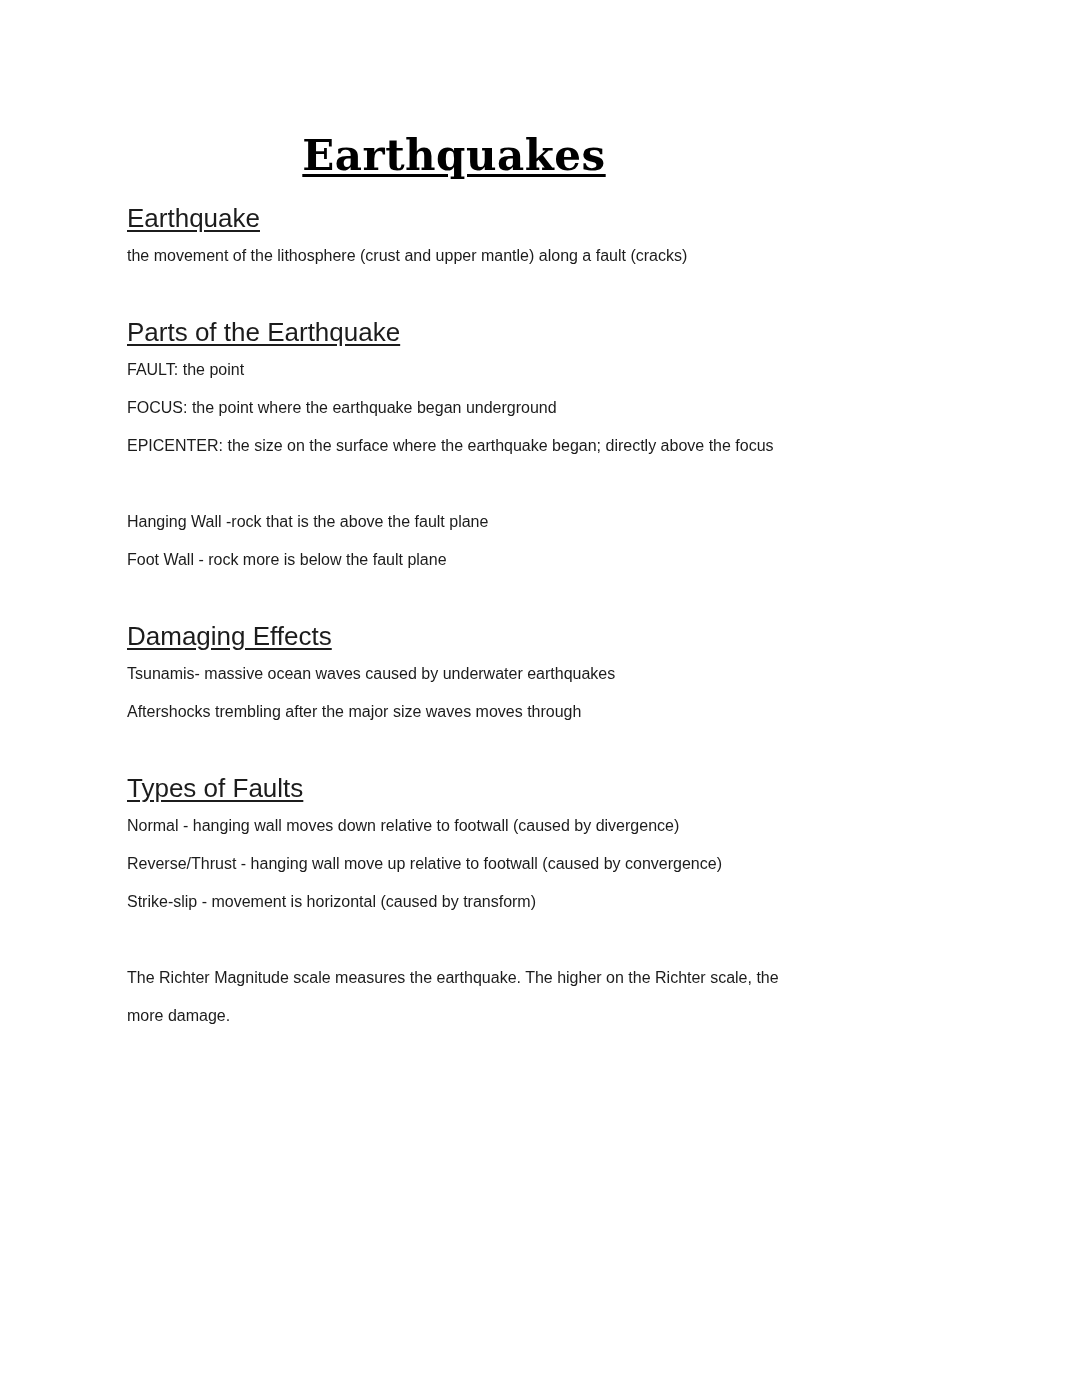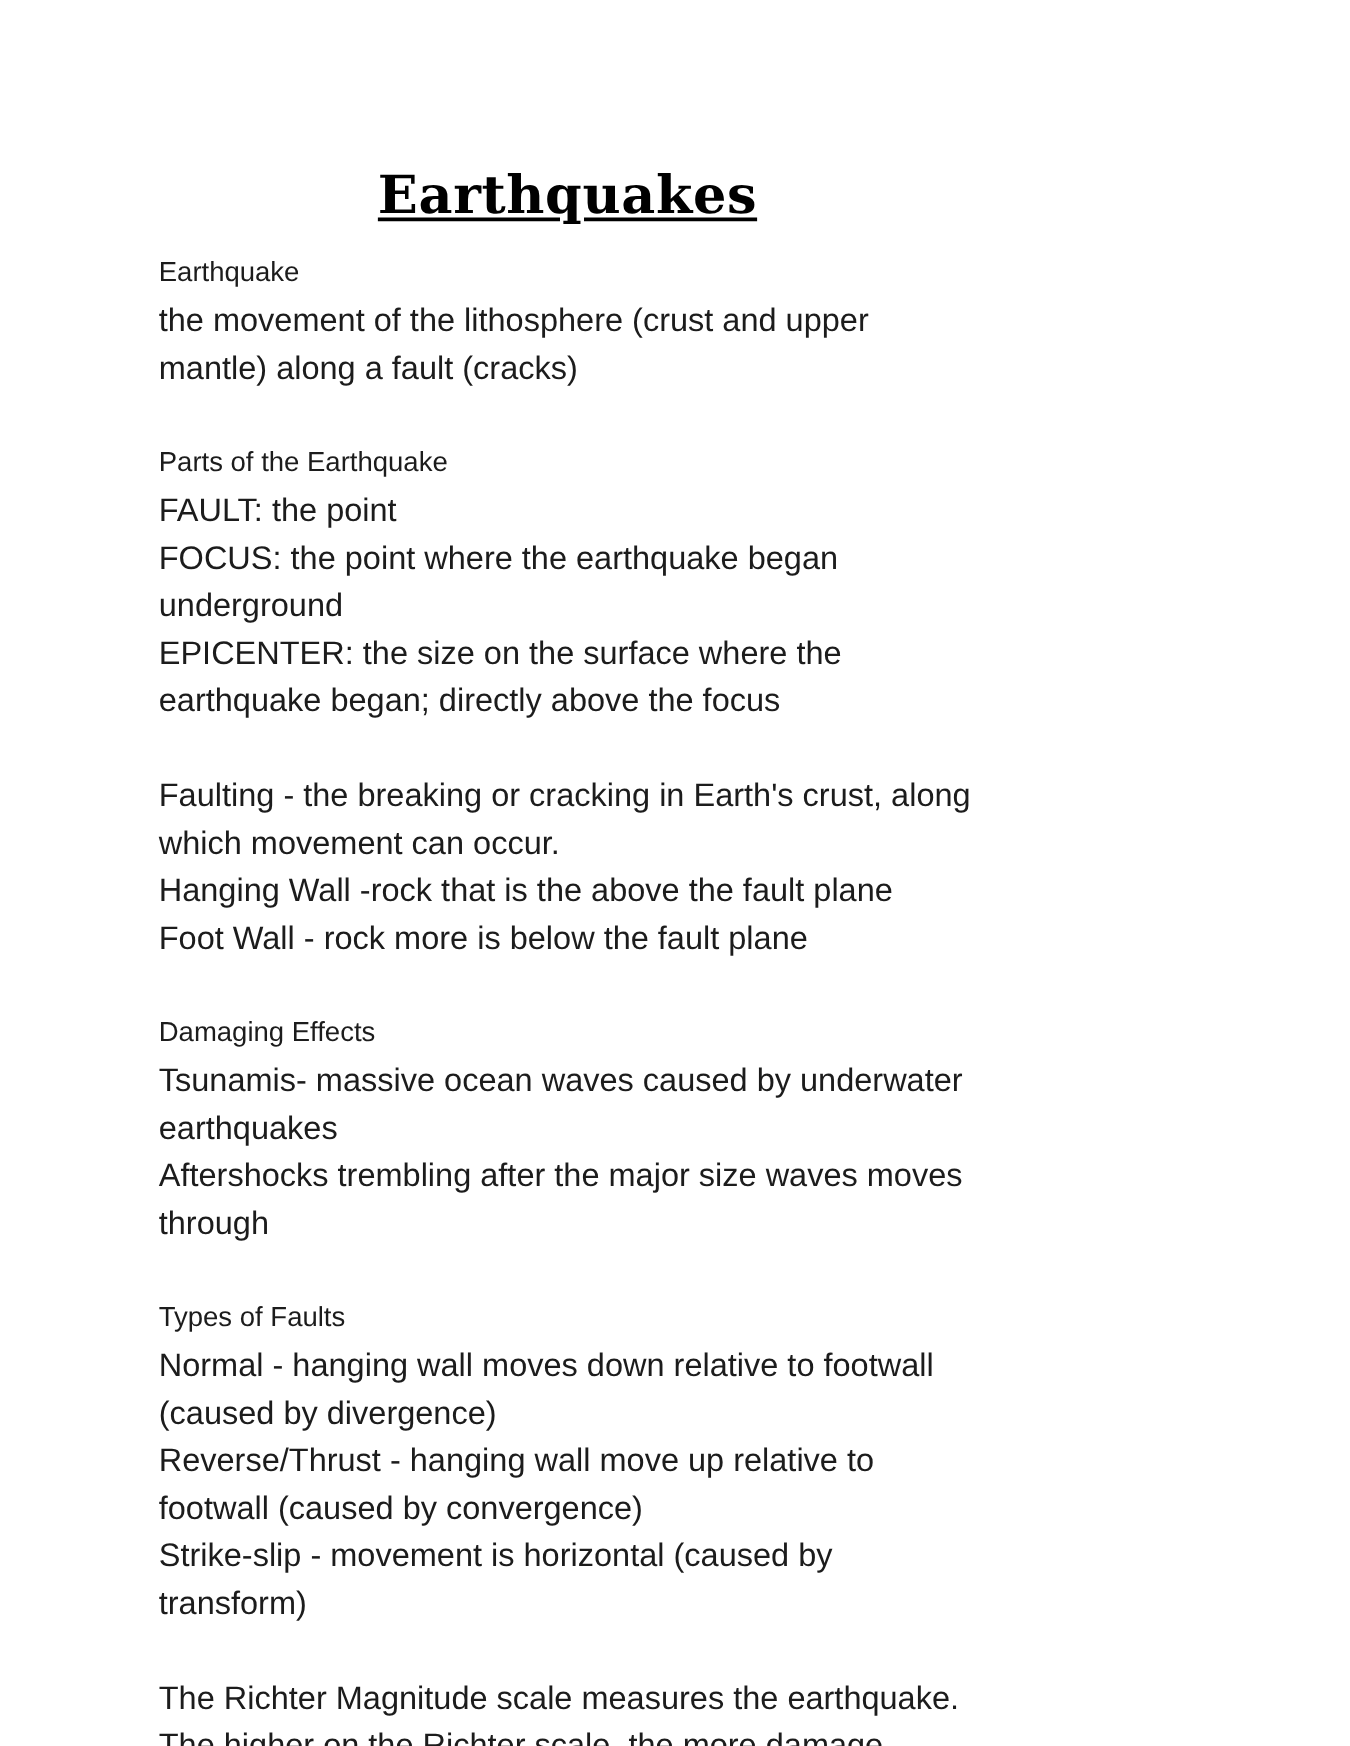--- a/index.html
+++ b/index.html
@@ -31,27 +31,28 @@
     text-decoration-thickness: 3px;
     text-underline-offset: 4px;
     margin: 0 0 14px 0;
     letter-spacing: 0.5px;
   }
   .section {
     margin: 0 0 38px 0;
     max-width: 820px;
   }
   .heading {
-    font-size: 22px;
+    font-size: 26px;
     line-height: 38px;
+    text-decoration: underline;
     text-underline-offset: 3px;
     margin-top: 20px;
   }
   .line {
-    font-size: 26px;
+    font-size: 16px;
     line-height: 38px;
   }
 </style>
 </head>
 <body>
 
 <div class="page">
 
   <h1 class="doc-title">Earthquakes</h1>
 
@@ -61,21 +62,20 @@
   </div>
 
   <div class="section">
     <div class="heading">Parts of the Earthquake</div>
     <div class="line">FAULT: the point</div>
     <div class="line">FOCUS: the point where the earthquake began underground</div>
     <div class="line">EPICENTER: the size on the surface where the earthquake began; directly above the focus</div>
   </div>
 
   <div class="section">
-    <div class="line">Faulting - the breaking or cracking in Earth's crust, along which movement can occur.</div>
     <div class="line">Hanging Wall -rock that is the above the fault plane</div>
     <div class="line">Foot Wall - rock more is below the fault plane</div>
   </div>
 
   <div class="section">
     <div class="heading">Damaging Effects</div>
     <div class="line">Tsunamis- massive ocean waves caused by underwater earthquakes</div>
     <div class="line">Aftershocks trembling after the major size waves moves through</div>
   </div>
 

